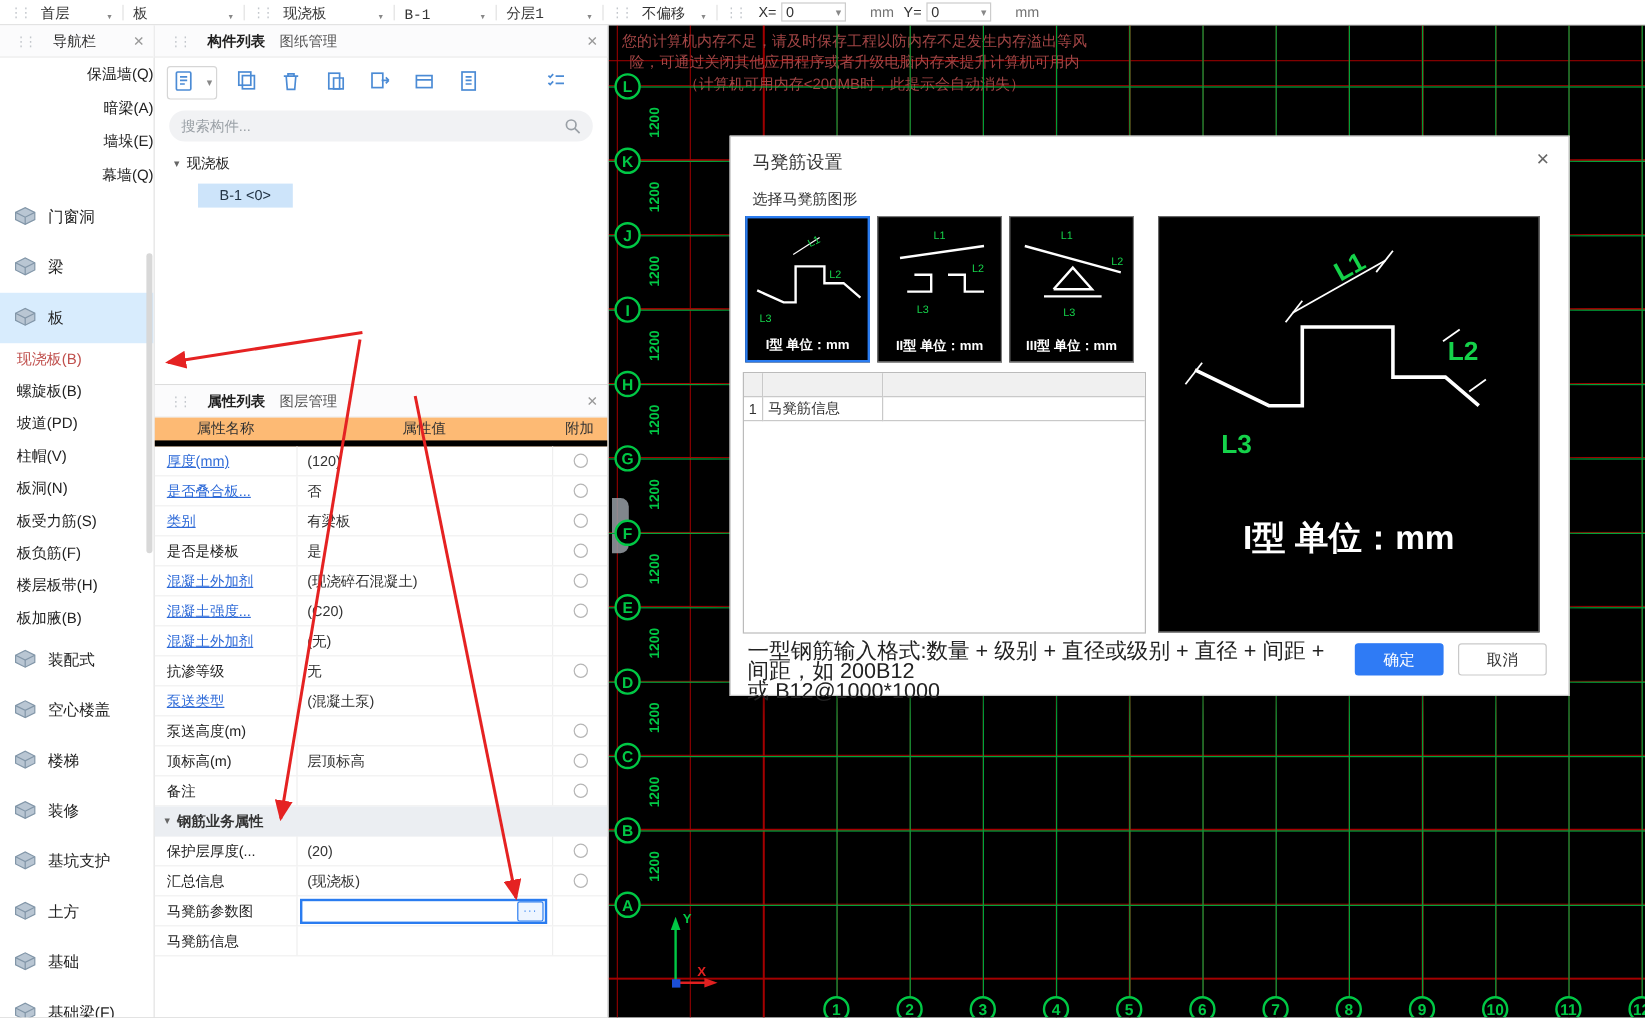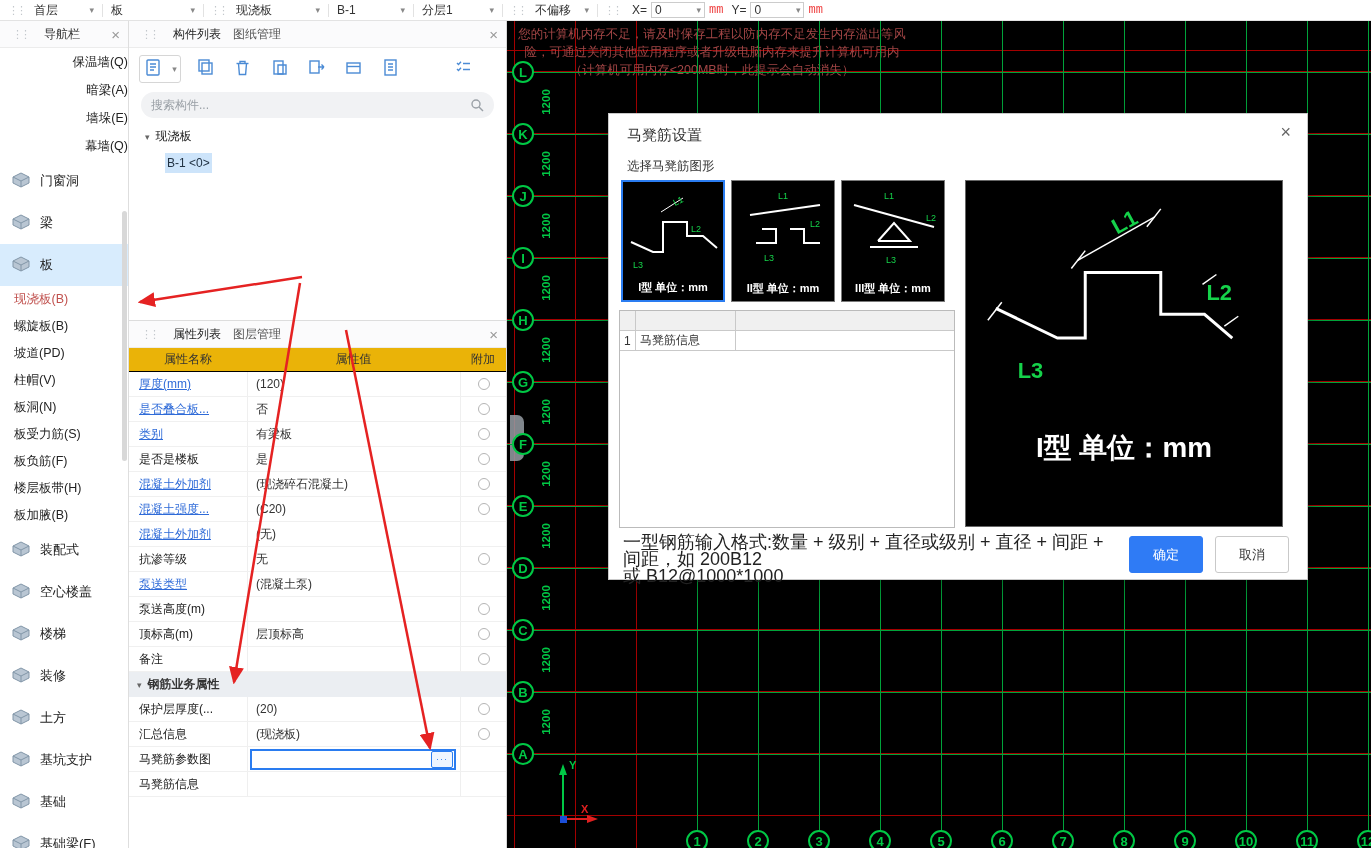--- a/index.html
+++ b/index.html
@@ -3,34 +3,34 @@
 <meta charset="utf-8">
 <style>
   html,body{margin:0;padding:0;width:1371px;height:848px;overflow:hidden;
     font-family:"Liberation Sans","DejaVu Sans",sans-serif;font-size:12px;color:#333;background:#fff;}
   #app{position:relative;width:1371px;height:848px;overflow:hidden;}
 
   
   #topbar{position:absolute;left:0;top:0;width:1371px;height:21px;background:#fff;
     border-bottom:1px solid #e3e3e3;display:flex;align-items:center;padding-left:4px;z-index:30;box-sizing:border-box;}
   .grip{color:#c3c7cc;font-size:11px;letter-spacing:-3px;margin:0 4px;user-select:none;}
-  .tb-dd{display:flex;align-items:center;justify-content:space-between;height:20px;padding:0 6px;box-sizing:border-box;}
+  .tb-dd{display:flex;align-items:flex-end;justify-content:space-between;height:20px;padding:0 6px;box-sizing:border-box;font-family:Liberation Mono, monospace;}
   .tb-dd .lbl{color:#333;}
   .caret{color:#888;font-size:9px;margin-left:6px;}
   .tb-sep{width:1px;height:13px;background:#e2e2e2;margin:0 2px;}
   .coord-lbl{color:#333;margin:0 4px 0 8px;}
   .coord-box{width:54px;height:16px;border:1px solid #ccc;background:#fff;display:flex;align-items:center;
     justify-content:space-between;padding:0 3px;box-sizing:border-box;}
-  .coord-unit{color:#ef4444;margin-left:4px;font-family:Liberation Mono, monospace;}
+  .coord-unit{color:#737373;margin-left:20px;}
 
   
   .panel-head{height:27px;display:flex;align-items:center;padding:0 8px;background:#fbfbfc;
     border-bottom:1px solid #ececec;gap:12px;box-sizing:border-box;}
   .tab{color:#555;cursor:default;}
-  .tab.active{color:#1f1f1f;font-weight:normal;}
+  .tab.active{color:#1f1f1f;font-weight:bold;}
   .close-x{margin-left:auto;color:#999;font-size:15px;line-height:1;}
 
   
   #nav{position:absolute;left:0;top:21px;width:129px;height:827px;background:#fff;
     border-right:1px solid #dedede;box-sizing:border-box;overflow:hidden;z-index:6;}
   .nav-plain{height:28px;line-height:28px;padding-left:14px;color:#222;font-size:12.5px;text-align:right;}
   .nav-icon{height:42px;display:flex;align-items:center;gap:8px;padding-left:10px;font-size:13px;color:#222;}
   .nav-icon.selected{background:#d8ecfd;}
   .nav-sub{height:27px;line-height:27px;padding-left:14px;color:#222;font-size:12.5px;}
   .nav-sub.active{color:#c0504d;}
@@ -42,28 +42,28 @@
   #comp-toolbar{height:42px;display:flex;align-items:center;padding:0 10px;gap:11px;}
   .tool-btn{width:26px;height:26px;display:flex;align-items:center;justify-content:center;}
   .tool-btn.first{width:40px;border:1px solid #d6d6d6;border-radius:3px;gap:2px;}
   .tool-btn svg{stroke:#4b8bd5;fill:none;stroke-width:1.4;}
   .search-box{margin:2px 12px 0 12px;height:26px;background:#f1f2f4;border-radius:14px;display:flex;
     align-items:center;padding:0 10px;color:#9aa0a6;}
   .search-box svg{margin-left:auto;stroke:#9aa0a6;fill:none;stroke-width:1.4;}
   .tree{padding:10px 0 0 16px;}
   .tree-group{display:flex;align-items:center;gap:6px;color:#222;}
   .tree-caret{color:#666;font-size:9px;}
-  .tree-item{display:inline-block;margin:8px 0 0 20px;padding:3px 2px;background:#cde4fa;color:#234;}
+  .tree-item{display:inline-block;margin:8px 0 0 20px;padding:3px 18px;background:#cde4fa;color:#234;}
 
   
   #prop-panel{position:absolute;left:129px;top:320px;width:378px;height:528px;background:#fff;
     border-right:1px solid #d8d8d8;border-top:1px solid #ddd;box-sizing:border-box;z-index:6;}
   .p-row{display:grid;grid-template-columns:118px 1fr 46px;height:25px;align-items:center;
     border-bottom:1px solid #f0f0f0;box-sizing:border-box;}
-  .p-head{background:#eab308;height:24px;border-bottom:1px solid #000000;}
+  .p-head{background:#fdba74;height:24px;border-bottom:5px solid #000000;}
   .p-head div{text-align:center;color:#333;}
   .p-name{padding-left:10px;color:#222;white-space:nowrap;overflow:hidden;}
   .p-name.link{color:#2f6bd8;text-decoration:underline;}
   .p-value{border-left:1px solid #efefef;height:100%;display:flex;align-items:center;padding-left:8px;color:#333;box-sizing:border-box;}
   .p-attach{border-left:1px solid #efefef;height:100%;display:flex;align-items:center;justify-content:center;box-sizing:border-box;}
   .radio{width:10px;height:10px;border:1px solid #b5b5b5;border-radius:50%;}
   .p-section{grid-column:1/-1;background:#ebeef2;height:25px;display:flex;align-items:center;gap:6px;
     padding-left:8px;font-weight:bold;color:#333;}
   .p-editor{width:100%;height:21px;border:2px solid #2a7cf0;background:#fff;display:flex;align-items:center;
     justify-content:flex-end;box-sizing:border-box;margin-right:4px;}
@@ -97,21 +97,21 @@
   .thumb{width:104px;height:122px;background:#000;border:1px solid #7a7a7a;position:relative;box-sizing:border-box;}
   .thumb.selected{border:2px solid #2a7cf0;}
   .thumb-caption{position:absolute;left:0;right:0;bottom:5px;text-align:center;color:#fff;font-weight:bold;font-size:11px;}
   #preview{position:absolute;left:356px;top:66px;width:318px;height:347px;background:#000;border:1px solid #666;box-sizing:border-box;}
   .dlg-table{position:absolute;left:10px;top:196px;width:336px;height:218px;border:1px solid #bbb;background:#fff;box-sizing:border-box;}
   .dt-row{display:grid;grid-template-columns:16px 100px 1fr;height:20px;}
   .dt-row div{border-right:1px solid #c9c9c9;border-bottom:1px solid #c9c9c9;display:flex;align-items:center;
     padding-left:4px;box-sizing:border-box;color:#333;}
   .dt-head div{background:#f0f0f0;}
   .dlg-hint{position:absolute;left:14px;top:420px;width:496px;color:#222;font-size:18px;line-height:17px;}
-  .btn{position:absolute;top:422px;width:74px;height:37px;border-radius:3px;font-size:13px;
+  .btn{position:absolute;top:422px;width:74px;height:27px;border-radius:3px;font-size:13px;
     display:flex;align-items:center;justify-content:center;box-sizing:border-box;}
   .btn-ok{left:520px;background:#2f7bf5;color:#fff;border:1px solid #2f7bf5;}
   .btn-cancel{left:606px;background:#fff;color:#333;border:1px solid #c9c9c9;}
 
   
   #annotations{position:absolute;left:0;top:0;width:1371px;height:848px;z-index:40;pointer-events:none;}
 </style>
 </head>
 <body>
 
@@ -241,29 +241,29 @@
               <path d="M11 10 L11 16" stroke="#8296a8" fill="none"></path>
             </svg></span>
           <span>装修</span>
         </div>
         <div class="nav-icon">
           <span><svg width="22" height="18" viewBox="0 0 22 18">
               <path d="M3 6 L11 2 L19 6 L19 12 L11 16 L3 12 Z" fill="#b9c6d3" stroke="#8296a8"></path>
               <path d="M3 6 L11 10 L19 6" fill="none" stroke="#8296a8"></path>
               <path d="M11 10 L11 16" stroke="#8296a8" fill="none"></path>
             </svg></span>
+          <span>基坑支护</span>
+        </div>
+        <div class="nav-icon">
+          <span><svg width="22" height="18" viewBox="0 0 22 18">
+              <path d="M3 6 L11 2 L19 6 L19 12 L11 16 L3 12 Z" fill="#b9c6d3" stroke="#8296a8"></path>
+              <path d="M3 6 L11 10 L19 6" fill="none" stroke="#8296a8"></path>
+              <path d="M11 10 L11 16" stroke="#8296a8" fill="none"></path>
+            </svg></span>
           <span>土方</span>
-        </div>
-        <div class="nav-icon">
-          <span><svg width="22" height="18" viewBox="0 0 22 18">
-              <path d="M3 6 L11 2 L19 6 L19 12 L11 16 L3 12 Z" fill="#b9c6d3" stroke="#8296a8"></path>
-              <path d="M3 6 L11 10 L19 6" fill="none" stroke="#8296a8"></path>
-              <path d="M11 10 L11 16" stroke="#8296a8" fill="none"></path>
-            </svg></span>
-          <span>基坑支护</span>
         </div>
         <div class="nav-icon">
           <span><svg width="22" height="18" viewBox="0 0 22 18">
               <path d="M3 6 L11 2 L19 6 L19 12 L11 16 L3 12 Z" fill="#b9c6d3" stroke="#8296a8"></path>
               <path d="M3 6 L11 10 L19 6" fill="none" stroke="#8296a8"></path>
               <path d="M11 10 L11 16" stroke="#8296a8" fill="none"></path>
             </svg></span>
           <span>基础</span>
         </div>
         <div class="nav-icon">

